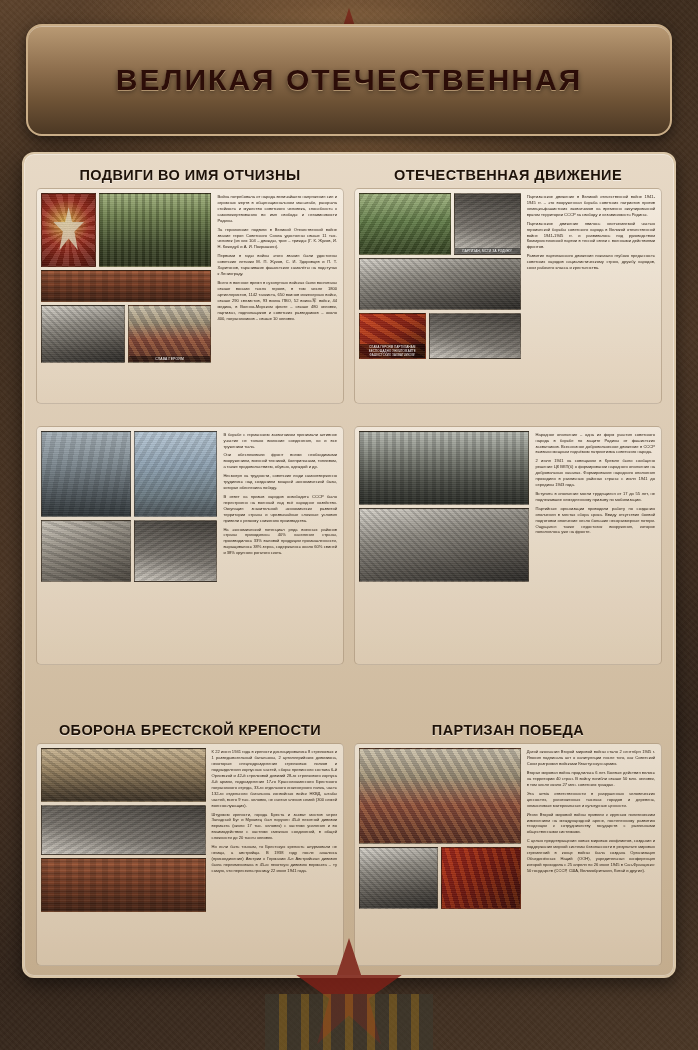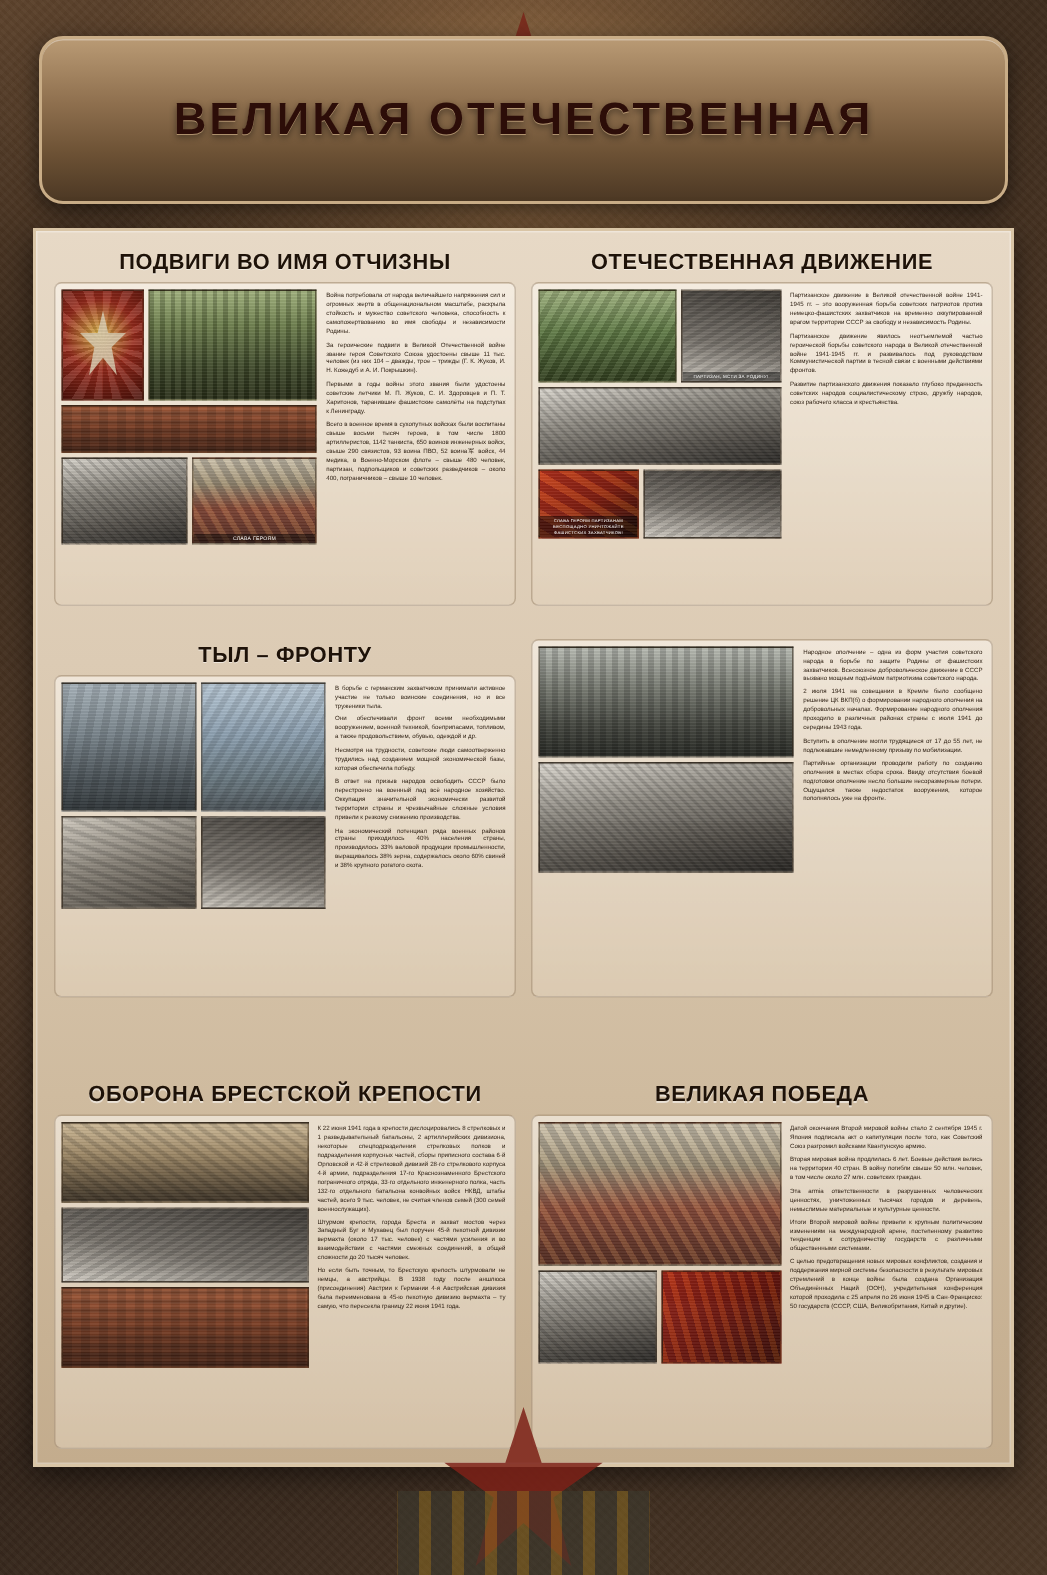--- a/index.html
+++ b/index.html
@@ -74,21 +74,21 @@
     font-size:27px; font-weight:bold; letter-spacing:2px;
     color:#2c0d08;
     text-shadow: 0 1px 0 rgba(255,220,170,.5), 0 2px 5px rgba(0,0,0,.45);
     line-height:1.04; text-align:center;
   }
   
   .plate {
     position:absolute; left:22px; right:22px; top:152px; bottom:72px;
     background: linear-gradient(180deg,#e7d9c6 0%, #dccbb4 35%, #cfbb9f 70%, #c3ac8d 100%);
     border:2px solid #d9c5a6;
-    border-radius:0;
+    border-radius:12px;
     box-shadow: 0 6px 18px rgba(0,0,0,.5), inset 0 0 0 1px rgba(255,255,255,.35);
     padding:10px 12px;
     display:flex; flex-direction:column; gap:22px;
     overflow:hidden;
   }
   .row { display:flex; gap:10px; }
   .panel { flex:1; display:flex; flex-direction:column; }
   .panel-title {
     text-align:center;
     font-size:14.5px; font-weight:bold; letter-spacing:.4px;
@@ -255,21 +255,20 @@
             <p>Партизанское движение явилось неотъемлемой частью героической борьбы советского народа в Великой отечественной войне 1941-1945 гг. и развивалось под руководством Коммунистической партии в тесной связи с военными действиями фронтов.</p>
             <p>Развитие партизанского движения показало глубоко преданность советских народов социалистическому строю, дружбу народов, союз рабочего класса и крестьянства.</p>
           </div>
         </div>
       </div>
     </div>
 
     <div class="row" style="flex:1.02;">
 
       <div class="panel">
-        <div class="panel-title">ТЫЛ – ФРОНТУ</div>
         <div class="panel-body">
           <div class="media" style="width:60%;">
             <div style="display:flex; gap:3px; height:86px;">
               <div class="ph p-monument grain" style="width:52%;"></div>
               <div class="ph p-sky grain" style="width:48%;"></div>
             </div>
             <div style="display:flex; gap:3px; height:62px;">
               <div class="ph p-factory grain" style="width:52%;"></div>
               <div class="ph p-bw2 grain" style="width:48%;"></div>
             </div>
@@ -312,21 +311,21 @@
           </div>
           <div class="txt" style="width:44%;">
             <p>К 22 июня 1941 года в крепости дислоцировались 8 стрелковых и 1 разведывательный батальоны, 2 артиллерийских дивизиона, некоторые спецподразделения стрелковых полков и подразделения корпусных частей, сборы приписного состава 6-й Орловской и 42-й стрелковой дивизий 28-го стрелкового корпуса 4-й армии, подразделения 17-го Краснознаменного Брестского пограничного отряда, 33-го отдельного инженерного полка, часть 132-го отдельного батальона конвойных войск НКВД, штабы частей, всего 9 тыс. человек, не считая членов семей (300 семей военнослужащих).</p>
             <p>Штурмом крепости, города Бреста и захват мостов через Западный Буг и Мухавец был поручен 45-й пехотной дивизии вермахта (около 17 тыс. человек) с частями усиления и во взаимодействии с частями смежных соединений, в общей сложности до 20 тысяч человек.</p>
             <p>Но если быть точным, то Брестскую крепость штурмовали не немцы, а австрийцы. В 1938 году после аншлюса (присоединения) Австрии к Германии 4-я Австрийская дивизия была переименована в 45-ю пехотную дивизию вермахта – ту самую, что пересекла границу 22 июня 1941 года.</p>
           </div>
         </div>
       </div>
 
       <div class="panel">
-        <div class="panel-title">ВЕЛИКАЯ ПОБЕДА</div>
+        <div class="panel-title">ПАРТИЗАН ПОБЕДА</div>
         <div class="panel-body">
           <div class="media" style="width:55%;">
             <div class="ph p-victory grain" style="height:96px;"></div>
             <div style="display:flex; gap:3px; height:62px;">
               <div class="ph p-bw grain" style="width:50%;"></div>
               <div class="ph p-red grain" style="width:50%;"></div>
             </div>
           </div>
           <div class="txt" style="width:45%;">
             <p>Датой окончания Второй мировой войны стало 2 сентября 1945 г. Япония подписала акт о капитуляции после того, как Советский Союз разгромил войсками Квантунскую армию.</p>

